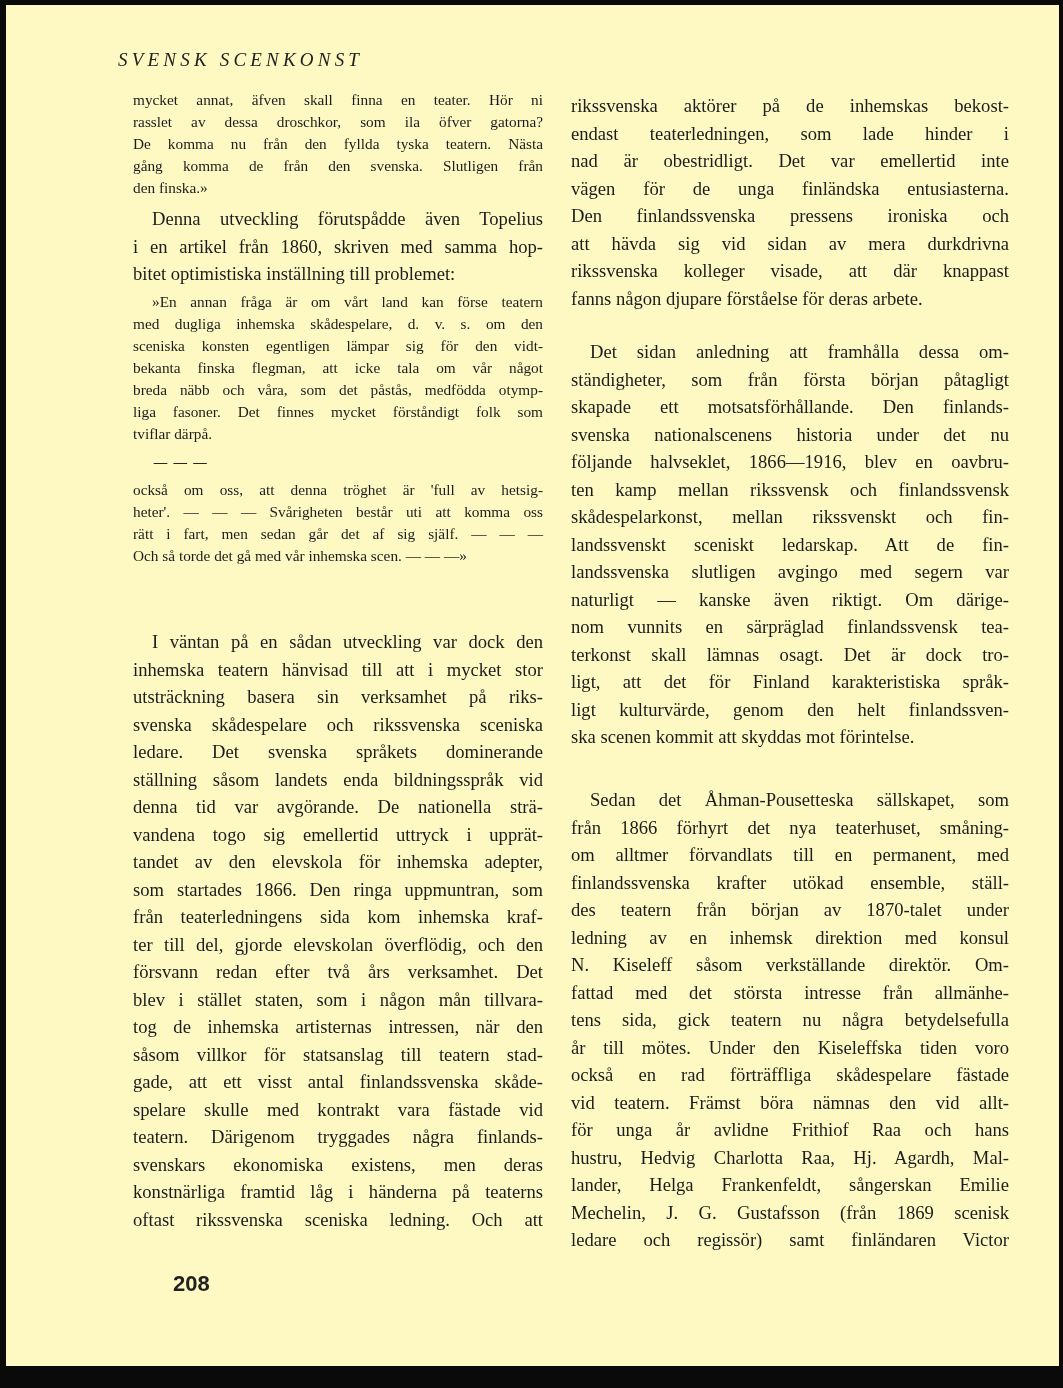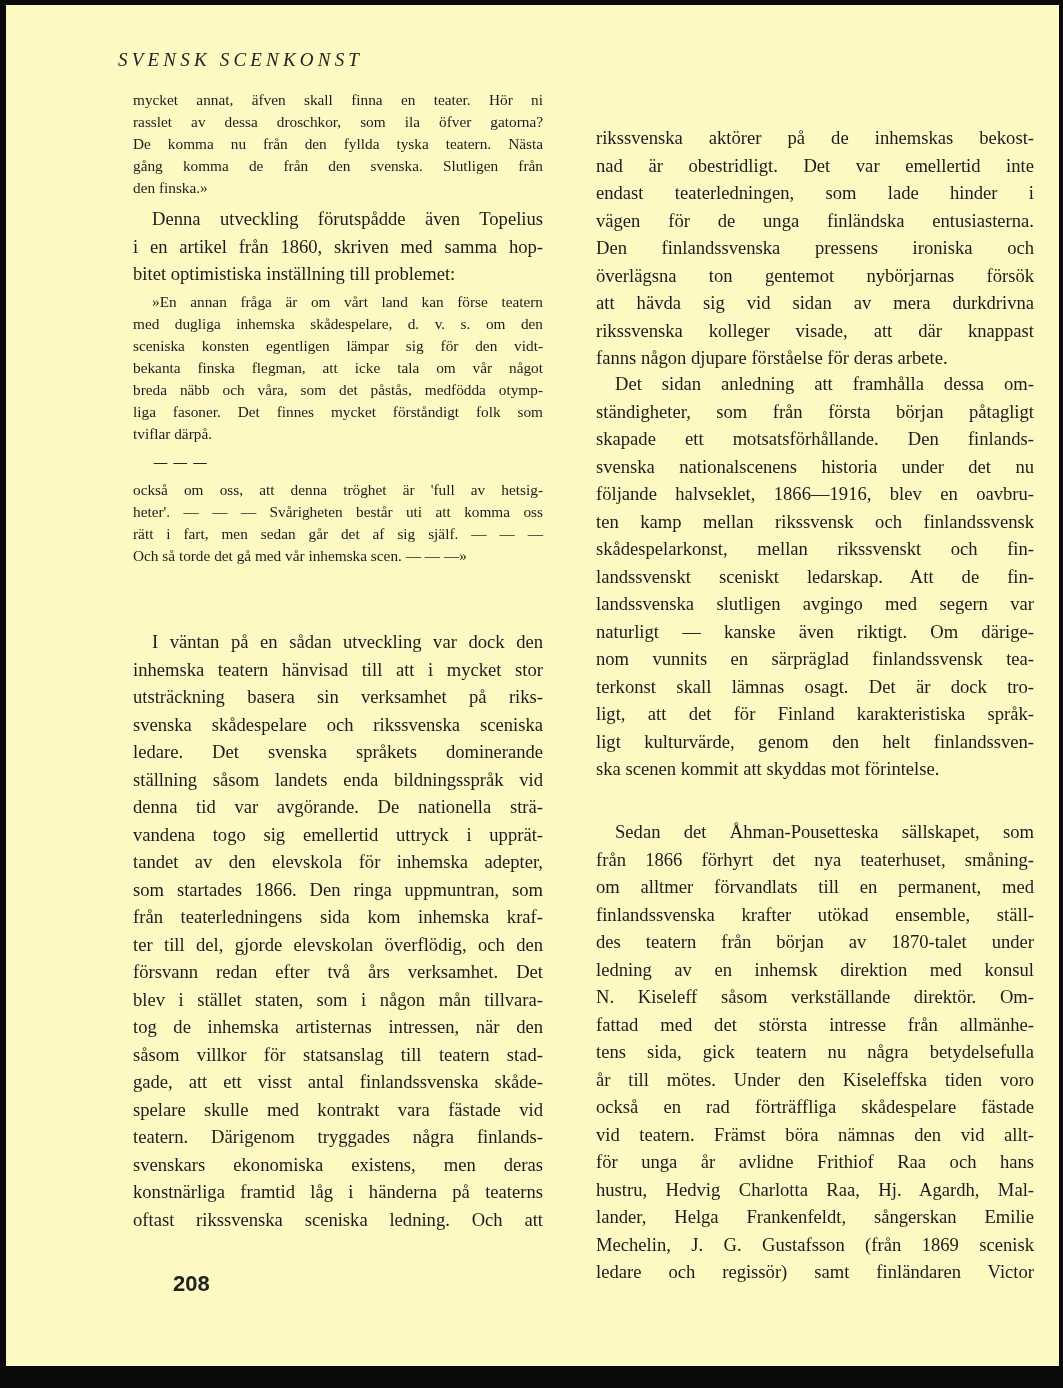--- a/index.html
+++ b/index.html
@@ -13,21 +13,21 @@
     position: absolute; left: 6px; top: 5px; width: 1053px; height: 1361px;
     background: #fef9c3;
   }
   .running-head {
     position: absolute; left: 112px; top: 44px;
     font-family: "Liberation Serif", "DejaVu Serif", serif;
     font-style: italic; font-size: 19px; letter-spacing: 4.2px; color: #222;
   }
   .col { position: absolute; }
   .col-left { left: 127px; width: 410px; }
-  .col-right { left: 590px; width: 438px; margin-top: 32px; }
+  .col-right { left: 565px; width: 438px; }
   .line {
     display: block; white-space: nowrap; text-align: justify; text-align-last: justify;
     font-family: "Liberation Serif", "DejaVu Serif", serif;
   }
   .line.last { text-align-last: left; }
   .small { font-size: 15.3px; height: 22px; line-height: 22px; }
   .body { font-size: 18.6px; height: 27.5px; line-height: 27.5px; }
   .indent { padding-left: 19px; }
   .block { position: absolute; left: 0; right: 0; }
   .dashes { font-size: 15px; padding-left: 20px; height: 22px; line-height: 22px; }
@@ -94,25 +94,24 @@
         <span class="line body">teatern. Därigenom tryggades några finlands-</span>
         <span class="line body">svenskars ekonomiska existens, men deras</span>
         <span class="line body">konstnärliga framtid låg i händerna på teaterns</span>
         <span class="line body">oftast rikssvenska sceniska ledning. Och att</span>
       </div>
   </div>
 
   <div class="col col-right" style="top:87px; height:1160px;">
     <div class="block" style="top:0px;">
         <span class="line body">rikssvenska aktörer på de inhemskas bekost-</span>
+        <span class="line body">endast teaterledningen, som lade hinder i</span>
         <span class="line body">nad är obestridligt. Det var emellertid inte</span>
-        <span class="line body">endast teaterledningen, som lade hinder i</span>
         <span class="line body">vägen för de unga finländska entusiasterna.</span>
         <span class="line body">Den finlandssvenska pressens ironiska och</span>
-        <span class="line body">överlägsna ton gentemot nybörjarnas försök</span>
         <span class="line body">att hävda sig vid sidan av mera durkdrivna</span>
         <span class="line body">rikssvenska kolleger visade, att där knappast</span>
         <span class="line body last">fanns någon djupare förståelse för deras arbete.</span>
       </div>
     <div class="block" style="top:246px;">
         <span class="line body indent">Det sidan anledning att framhålla dessa om-</span>
         <span class="line body">ständigheter, som från första början påtagligt</span>
         <span class="line body">skapade ett motsatsförhållande. Den finlands-</span>
         <span class="line body">svenska nationalscenens historia under det nu</span>
         <span class="line body">följande halvseklet, 1866—1916, blev en oavbru-</span>

